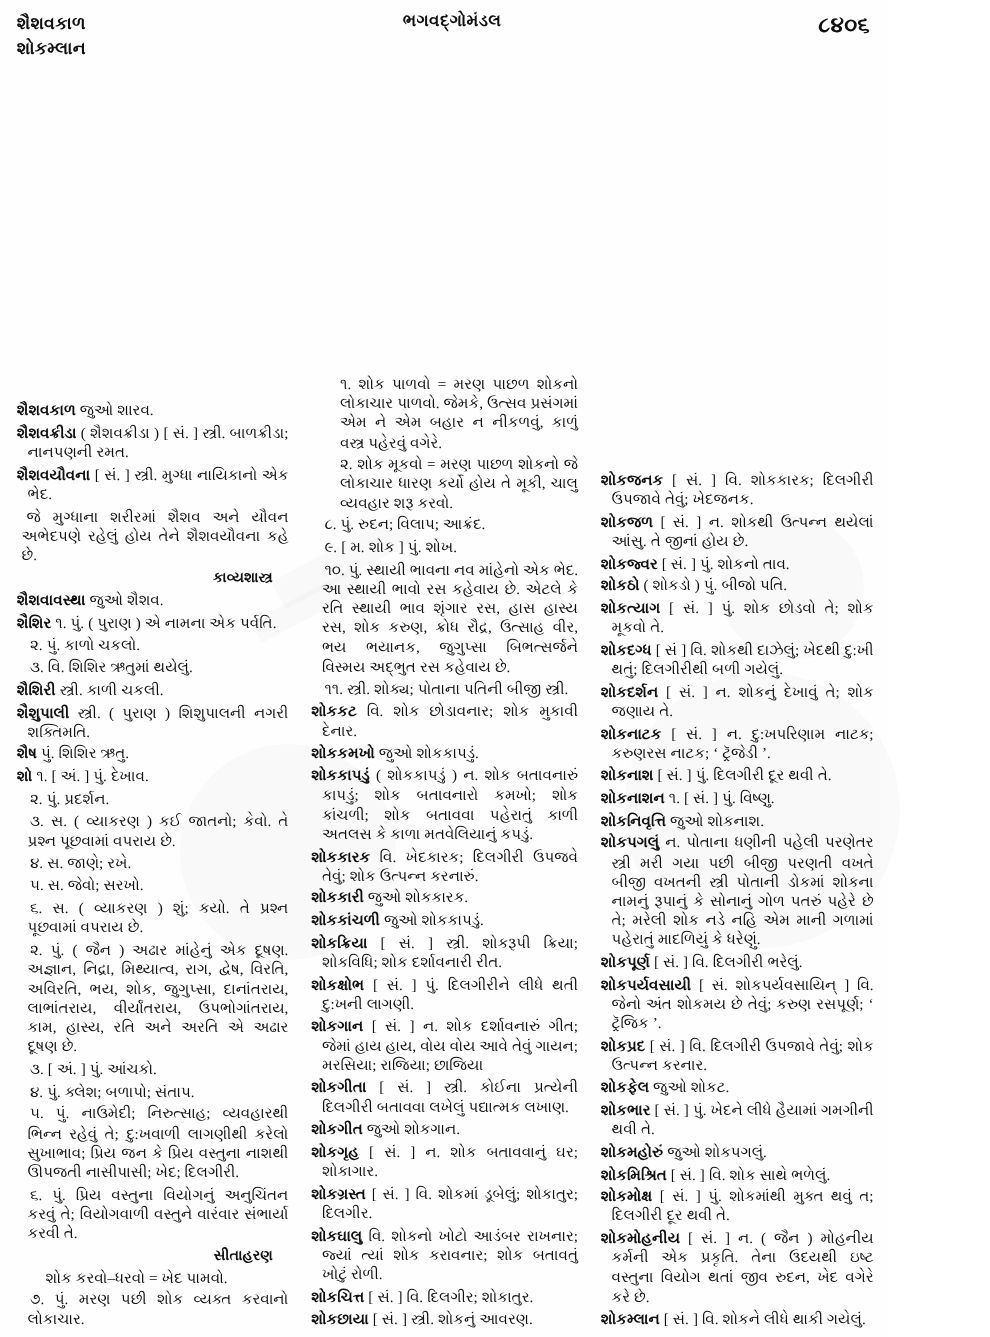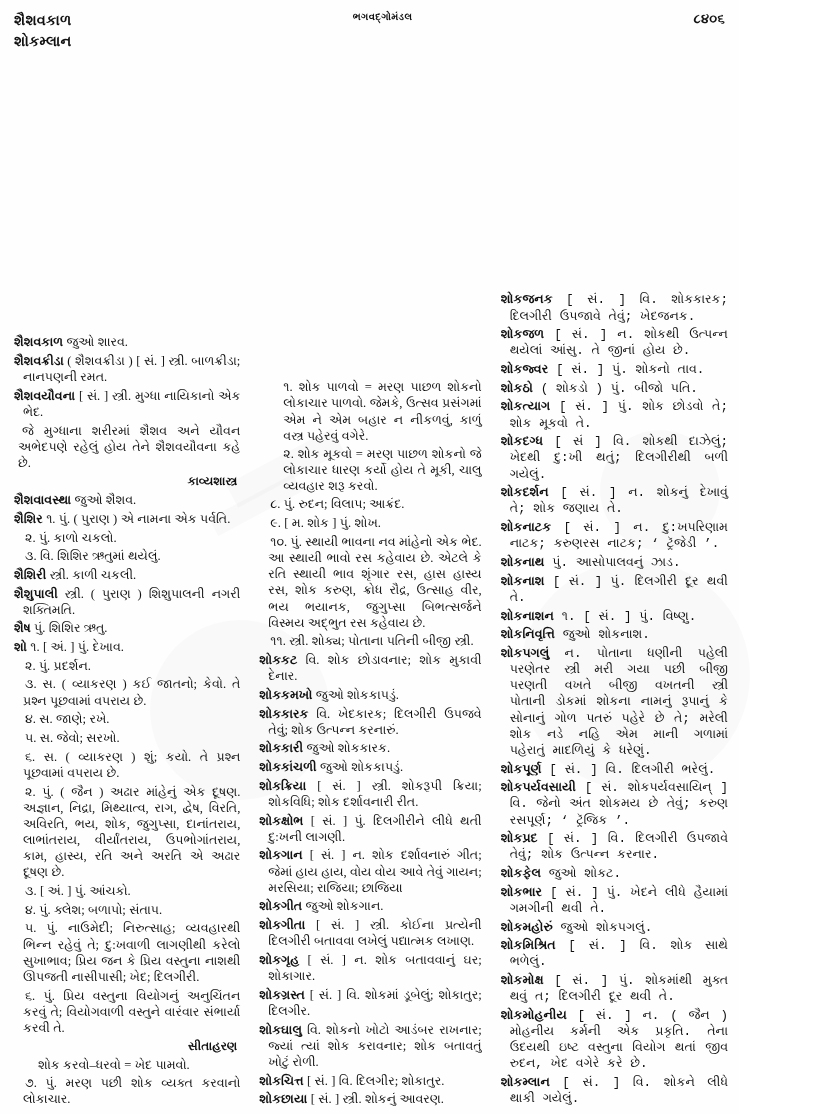--- a/index.html
+++ b/index.html
@@ -51,27 +51,27 @@
     box-sizing: border-box;
   }
   .guide-left {
     font-size: 14.5px;
     font-weight: bold;
     line-height: 1.42;
     letter-spacing: 0.2px;
   }
   .guide-left div { white-space: nowrap; }
   .book-title {
-    font-size: 10px;
+    font-size: 14px;
     font-weight: bold;
     margin-top: 1px;
     letter-spacing: 0.3px;
   }
   .folio {
-    font-size: 13px;
+    font-size: 18px;
     font-weight: bold;
     margin-top: 1px;
     letter-spacing: 0.3px;
   }
 
   .columns {
     display: flex;
     align-items: flex-end;
     height: 1052px;
     margin-top: 2px;
@@ -81,21 +81,21 @@
     box-sizing: border-box;
     padding: 0 7px;
     font-size: 12.6px;
     line-height: 1.285;
   }
   .col + .col {
     border-left: 0px solid transparent;
   }
   .col-1 { padding-left: 4px; padding-right: 10px; }
   .col-2 { padding-left: 9px; padding-right: 9px; }
-  .col-3 { padding-left: 10px; padding-right: 3px; font-family: Liberation Mono, monospace; }
+  .col-3 { padding-left: 10px; padding-right: 3px; }
 
   .entry {
     margin: 0 0 2.5px 0;
     text-indent: 0;
     padding-left: 9px;
     text-indent: -9px;
     text-align: justify;
     text-justify: inter-word;
     word-spacing: 0.2px;
   }
@@ -115,21 +115,21 @@
     margin-bottom: 2px;
   }
   .hw {
     font-weight: bold;
   }
   .cite {
     display: block;
     text-align: right;
     font-weight: bold;
     font-size: 12px;
-    margin: 0 3px 3px 0;
+    margin: 0 13px 3px 0;
   }
 </style>
 </head>
 <body>
 
 <div class="page">
 
   <div class="watermark wm1"></div>
   <div class="watermark wm2"></div>
   <div class="watermark wm3"></div>
@@ -176,44 +176,44 @@
       </div>
     <div class="col col-2">
         <p class="entry idiom"><span>૧. શોક પાળવો = મરણ પાછળ શોકનો લોકાચાર પાળવો. જેમકે, ઉત્સવ પ્રસંગમાં એમ ને એમ બહાર ન નીકળવું, કાળું વસ્ત્ર પહેરવું વગેરે.</span></p>
         <p class="entry idiom"><span>૨. શોક મૂકવો = મરણ પાછળ શોકનો જે લોકાચાર ધારણ કર્યો હોય તે મૂકી, ચાલુ વ્યવહાર શરૂ કરવો.</span></p>
         <p class="entry sense"><span>૮. પું. રુદન; વિલાપ; આક્રંદ.</span></p>
         <p class="entry sense"><span>૯. [ મ. શોક ] પું. શોખ.</span></p>
         <p class="entry sense"><span>૧૦. પું. સ્થાયી ભાવના નવ માંહેનો એક ભેદ. આ સ્થાયી ભાવો રસ કહેવાય છે. એટલે કે રતિ સ્થાયી ભાવ શૃંગાર રસ, હાસ હાસ્ય રસ, શોક કરુણ, ક્રોધ રૌદ્ર, ઉત્સાહ વીર, ભય ભયાનક, જુગુપ્સા બિભત્સર્જને વિસ્મય અદ્ભુત રસ કહેવાય છે.</span></p>
         <p class="entry sense"><span>૧૧. સ્ત્રી. શોક્ય; પોતાના પતિની બીજી સ્ત્રી.</span></p>
         <p class="entry"><span class="hw">શોકકટ</span><span> વિ. શોક છોડાવનાર; શોક મુકાવી દેનાર.</span></p>
         <p class="entry"><span class="hw">શોકકમખો</span><span> જુઓ શોકકાપડું.</span></p>
+        <p class="entry"><span class="hw">શોકકાપડું</span><span> ( શોકકાપડું ) ન. શોક બતાવનારું કાપડું; શોક બતાવનારો કમખો; શોક કાંચળી; શોક બતાવવા પહેરાતું કાળી અતલસ કે કાળા મતવેલિયાનું કપડું.</span></p>
         <p class="entry"><span class="hw">શોકકારક</span><span> વિ. ખેદકારક; દિલગીરી ઉપજવે તેવું; શોક ઉત્પન્ન કરનારું.</span></p>
         <p class="entry"><span class="hw">શોકકારી</span><span> જુઓ શોકકારક.</span></p>
         <p class="entry"><span class="hw">શોકકાંચળી</span><span> જુઓ શોકકાપડું.</span></p>
         <p class="entry"><span class="hw">શોકક્રિયા</span><span> [ સં. ] સ્ત્રી. શોકરૂપી ક્રિયા; શોકવિધિ; શોક દર્શાવનારી રીત.</span></p>
         <p class="entry"><span class="hw">શોકક્ષોભ</span><span> [ સં. ] પું. દિલગીરીને લીધે થતી દુ:ખની લાગણી.</span></p>
         <p class="entry"><span class="hw">શોકગાન</span><span> [ સં. ] ન. શોક દર્શાવનારું ગીત; જેમાં હાય હાય, વોય વોય આવે તેવું ગાયન; મરસિયા; રાજિયા; છાજિયા</span></p>
+        <p class="entry"><span class="hw">શોકગીતા</span><span> [ સં. ] સ્ત્રી. કોઈના પ્રત્યેની દિલગીરી બતાવવા લખેલું પદ્યાત્મક લખાણ.</span></p>
         <p class="entry"><span class="hw">શોકગીત</span><span> જુઓ શોકગાન.</span></p>
-        <p class="entry"><span class="hw">શોકગીતા</span><span> [ સં. ] સ્ત્રી. કોઈના પ્રત્યેની દિલગીરી બતાવવા લખેલું પદ્યાત્મક લખાણ.</span></p>
         <p class="entry"><span class="hw">શોકગૃહ</span><span> [ સં. ] ન. શોક બતાવવાનું ઘર; શોકાગાર.</span></p>
         <p class="entry"><span class="hw">શોકગ્રસ્ત</span><span> [ સં. ] વિ. શોકમાં ડૂબેલું; શોકાતુર; દિલગીર.</span></p>
         <p class="entry"><span class="hw">શોકઘાલુ</span><span> વિ. શોકનો ખોટો આડંબર રાખનાર; જ્યાં ત્યાં શોક કરાવનાર; શોક બતાવતું ખોટું રોળી.</span></p>
         <p class="entry"><span class="hw">શોકચિત્ત</span><span> [ સં. ] વિ. દિલગીર; શોકાતુર.</span></p>
         <p class="entry"><span class="hw">શોકછાયા</span><span> [ સં. ] સ્ત્રી. શોકનું આવરણ.</span></p>
       </div>
     <div class="col col-3">
         <p class="entry"><span class="hw">શોકજનક</span><span> [ સં. ] વિ. શોકકારક; દિલગીરી ઉપજાવે તેવું; ખેદજનક.</span></p>
         <p class="entry"><span class="hw">શોકજળ</span><span> [ સં. ] ન. શોકથી ઉત્પન્ન થયેલાં આંસુ. તે જીનાં હોય છે.</span></p>
         <p class="entry"><span class="hw">શોકજ્વર</span><span> [ સં. ] પું. શોકનો તાવ.</span></p>
         <p class="entry"><span class="hw">શોકઠો</span><span> ( શોકડો ) પું. બીજો પતિ.</span></p>
         <p class="entry"><span class="hw">શોકત્યાગ</span><span> [ સં. ] પું. શોક છોડવો તે; શોક મૂકવો તે.</span></p>
         <p class="entry"><span class="hw">શોકદગ્ધ</span><span> [ સં ] વિ. શોકથી દાઝેલું; ખેદથી દુ:ખી થતું; દિલગીરીથી બળી ગયેલું.</span></p>
         <p class="entry"><span class="hw">શોકદર્શન</span><span> [ સં. ] ન. શોકનું દેખાવું તે; શોક જણાય તે.</span></p>
         <p class="entry"><span class="hw">શોકનાટક</span><span> [ સં. ] ન. દુ:ખપરિણામ નાટક; કરુણરસ નાટક; ‘ ટ્રૅજેડી ’.</span></p>
-        <p class="entry"><span class="hw">શોકનાથ</span><span> પું. આસોપાલવનું ઝાડ.</span></p>
         <p class="entry"><span class="hw">શોકનાશ</span><span> [ સં. ] પું. દિલગીરી દૂર થવી તે.</span></p>
         <p class="entry"><span class="hw">શોકનાશન</span><span> ૧. [ સં. ] પું. વિષ્ણુ.</span></p>
         <p class="entry"><span class="hw">શોકનિવૃત્તિ</span><span> જુઓ શોકનાશ.</span></p>
         <p class="entry"><span class="hw">શોકપગલું</span><span> ન. પોતાના ધણીની પહેલી પરણેતર સ્ત્રી મરી ગયા પછી બીજી પરણતી વખતે બીજી વખતની સ્ત્રી પોતાની ડોકમાં શોકના નામનું રૂપાનું કે સોનાનું ગોળ પતરું પહેરે છે તે; મરેલી શોક નડે નહિ એમ માની ગળામાં પહેરાતું માદળિયું કે ધરેણું.</span></p>
         <p class="entry"><span class="hw">શોકપૂર્ણ</span><span> [ સં. ] વિ. દિલગીરી ભરેલું.</span></p>
         <p class="entry"><span class="hw">શોકપર્યવસાયી</span><span> [ સં. શોકપર્યવસાયિન્ ] વિ. જેનો અંત શોકમય છે તેવું; કરુણ રસપૂર્ણ; ‘ ટ્રૅજિક ’.</span></p>
         <p class="entry"><span class="hw">શોકપ્રદ</span><span> [ સં. ] વિ. દિલગીરી ઉપજાવે તેવું; શોક ઉત્પન્ન કરનાર.</span></p>
         <p class="entry"><span class="hw">શોકફેલ</span><span> જુઓ શોકટ.</span></p>
         <p class="entry"><span class="hw">શોકભાર</span><span> [ સં. ] પું. ખેદને લીધે હૈયામાં ગમગીની થવી તે.</span></p>
         <p class="entry"><span class="hw">શોકમહોરું</span><span> જુઓ શોકપગલું.</span></p>

